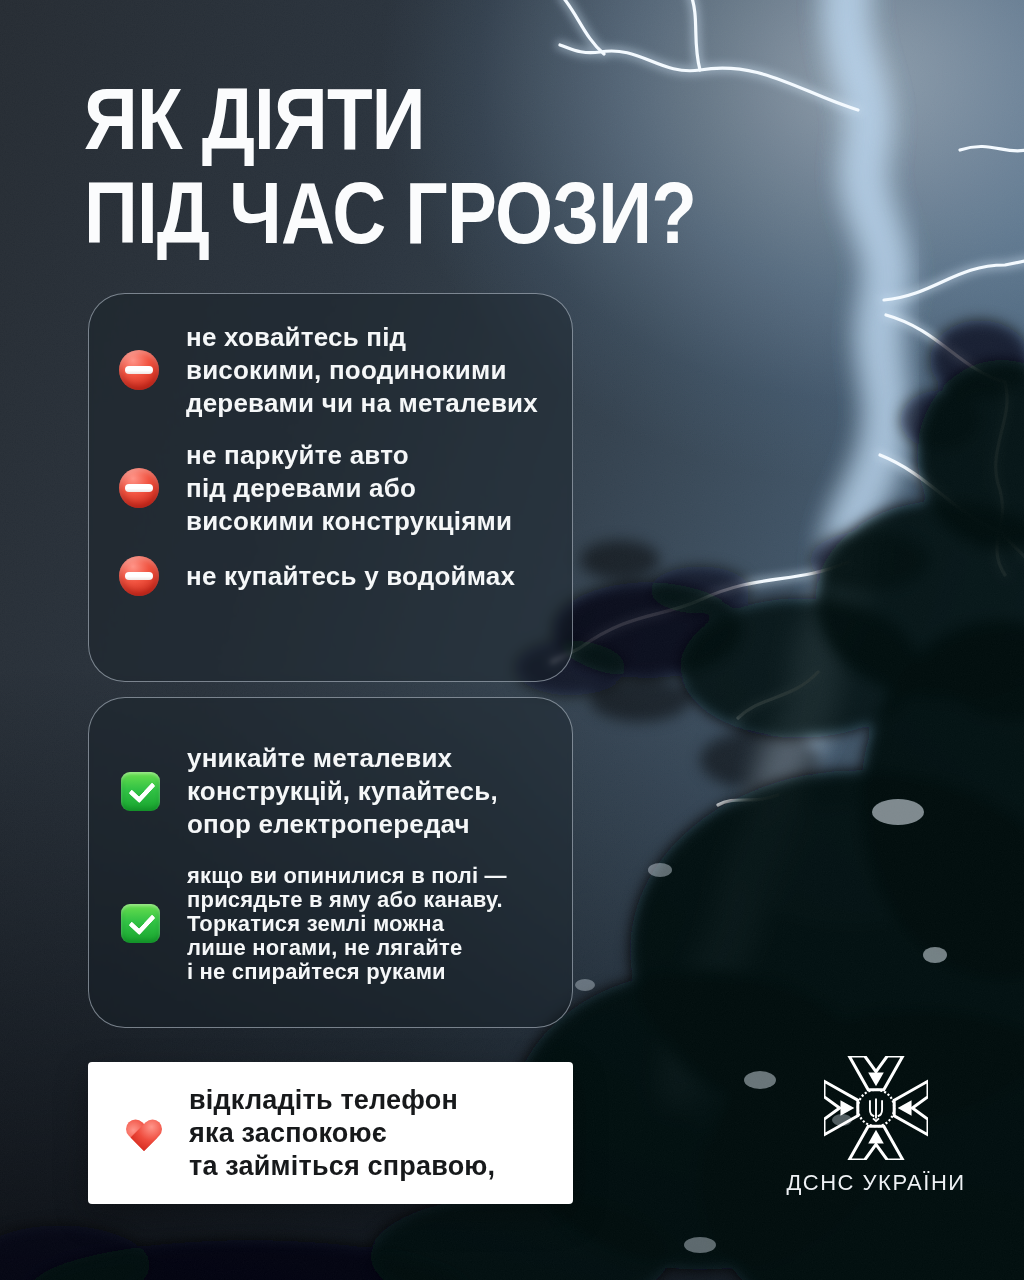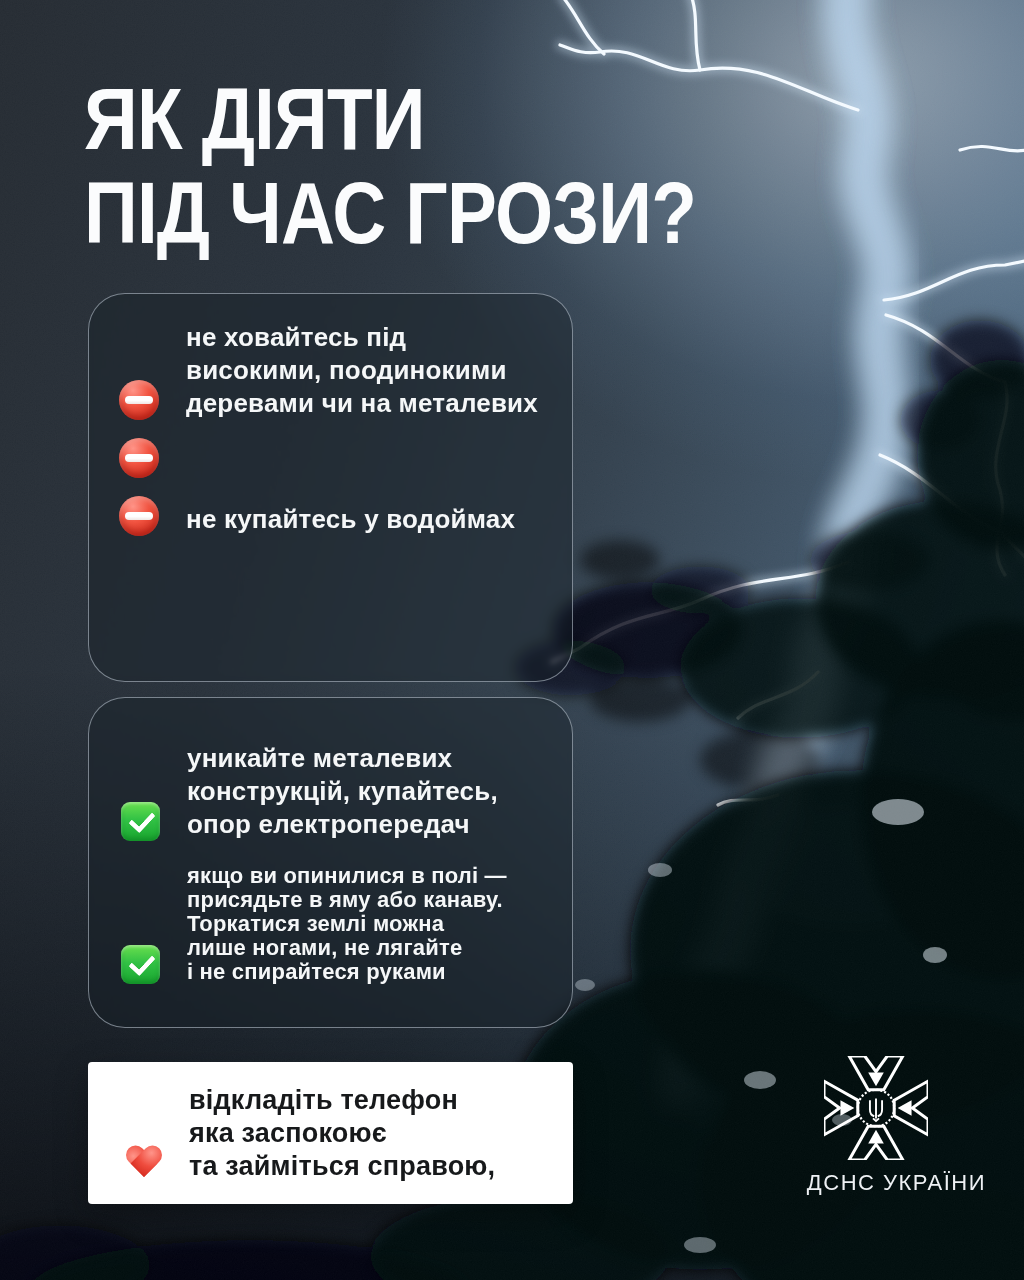--- a/index.html
+++ b/index.html
@@ -34,21 +34,21 @@
     backdrop-filter:blur(2.5px);-webkit-backdrop-filter:blur(2.5px);
   }
   #card-dont{top:293px;height:389px;padding:27px 18px 0 30px;row-gap:19px;}
   #card-do  {top:697px;height:331px;padding:44px 18px 0 32px;row-gap:23px;}
   #card-calm{
     top:1062px;height:142px;padding:22px 18px 0 32px;row-gap:0;
     background:#ffffff;border-radius:4px;
     box-shadow:0 12px 34px rgba(0,0,0,.28);
   }
 
-  .item{display:flex;column-gap:27px;align-items:flex-end;}
+  .item{display:flex;column-gap:27px;align-items:center;}
   .item .line{font-size:26px;line-height:33px;font-weight:700;color:#f5f7f8;letter-spacing:.2px;}
   .item.small .line{font-size:22px;line-height:24px;}
   #card-calm .item{column-gap:21px;}
   #card-calm .line{font-size:27px;line-height:33px;color:#17191b;}
 
   
   .emoji{flex:none;position:relative;margin-top:-1px;}
   .no-entry{
     width:40px;height:40px;border-radius:50%;
     background:radial-gradient(circle at 35% 26%,#ff9488 0%,#f15441 40%,#d63222 74%,#b3241a 100%);
@@ -73,21 +73,21 @@
     content:"";position:absolute;top:7px;width:19px;height:31px;border-radius:19px 19px 0 0;
     background:radial-gradient(circle at 38% 28%,#ff9differ, #e83a2e);
     background:radial-gradient(circle at 38% 28%,#ff958a 0%,#ef4c3e 55%,#d52b1f 100%);
   }
   .red-heart::before{left:24px;transform:rotate(-45deg);transform-origin:0 100%;}
   .red-heart::after {left:5px; transform:rotate(45deg); transform-origin:100% 100%;}
 
   
   #emblem{left:824px;top:1056px;width:104px;height:104px;}
   #org-name{
-    left:766px;top:1170px;width:220px;text-align:right;
+    left:766px;top:1170px;width:220px;text-align:center;
     color:#eef1f4;font-size:22px;letter-spacing:1.5px;font-weight:400;white-space:nowrap;
   }
 </style>
 </head>
 <body>
 
 <div id="poster">
 
   <svg id="lightning" class="layer" viewBox="0 0 1024 1280" aria-hidden="true">
     <defs>
@@ -187,20 +187,25 @@
       <div class="item">
         <span class="emoji no-entry"></span>
         <div>
           <div class="line">не ховайтесь під</div>
           <div class="line">високими, поодинокими</div>
           <div class="line">деревами чи на металевих</div>
         </div>
       </div>
       <div class="item">
         <span class="emoji no-entry"></span>
+        <div>
+          <div class="line">не паркуйте авто</div>
+          <div class="line">під деревами або</div>
+          <div class="line">високими конструкціями</div>
+        </div>
       </div>
       <div class="item">
         <span class="emoji no-entry"></span>
         <div>
           <div class="line">не купайтесь у водоймах</div>
         </div>
       </div>
     </div>
   <div id="card-do" class="content card dark">
       <div class="item">

